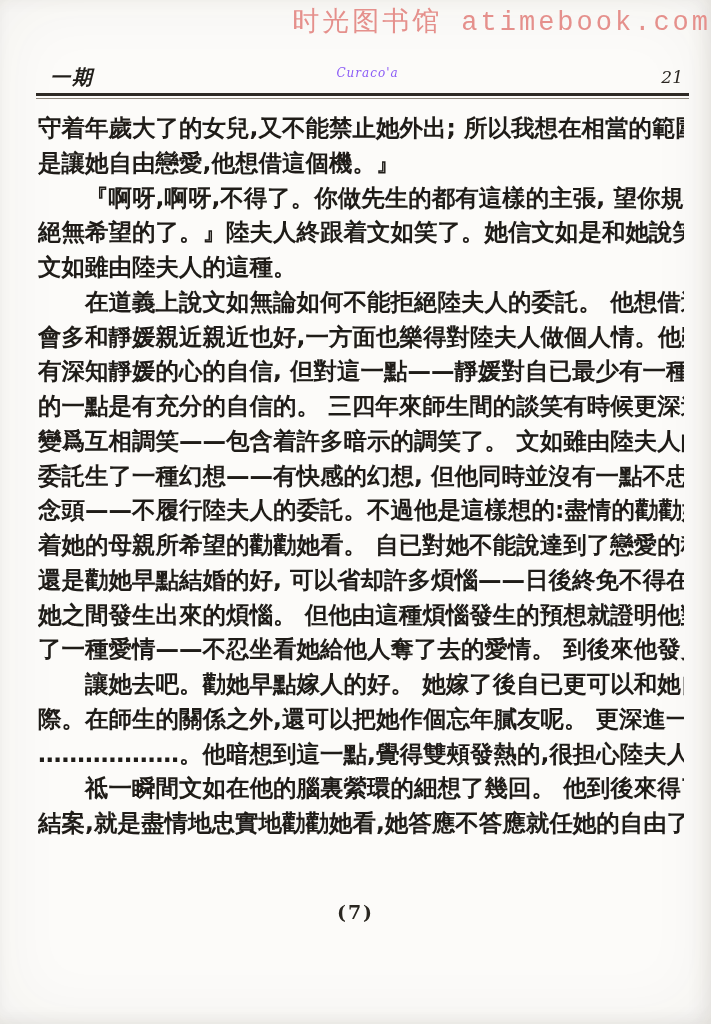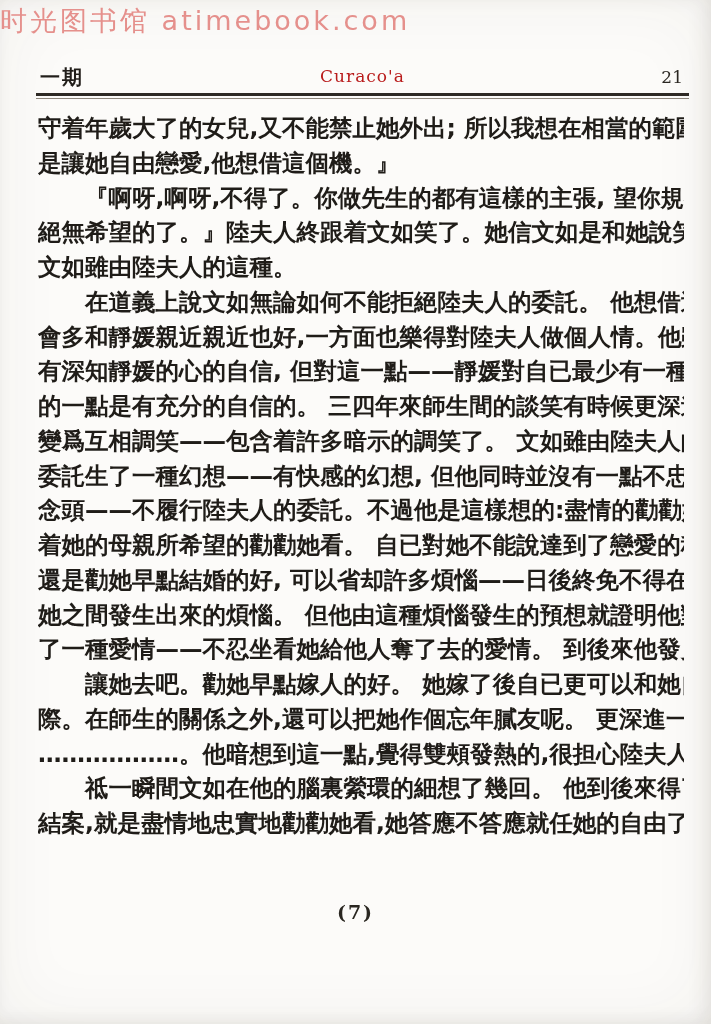--- a/index.html
+++ b/index.html
@@ -17,52 +17,54 @@
     background: #fcfbf9;
     box-shadow: inset 0 0 70px rgba(60,50,40,0.05), inset -10px 0 16px rgba(60,50,40,0.06), inset 0 -8px 14px rgba(60,50,40,0.04);
     font-family: "DejaVu Sans", sans-serif;
     color: #211e1a;
   }
   .watermark {
     position: absolute;
     top: 3px;
     left: 0;
     width: 100%;
-    text-align: left;
+    text-align: right;
     font-size: 27px;
     letter-spacing: 3px;
     font-weight: 500;
     color: #e5908c;
     white-space: nowrap;
     user-select: none;
+    font-family: Liberation Mono, monospace;
   }
   .header {
     position: absolute;
     top: 64px;
-    left: 40px;
+    left: 50px;
     right: 26px;
     height: 26px;
+    font-style: italic;
   }
   .header .issue {
     position: absolute;
     left: 0;
     top: 0;
     font-size: 20px;
     font-weight: 700;
     letter-spacing: 2px;
   }
   .header .title {
     position: absolute;
     left: 50%;
     top: 2px;
     transform: translateX(-50%);
     font-family: "DejaVu Serif", serif;
-    font-size: 17px;
+    font-size: 12px;
     letter-spacing: 1px;
-    color: #b91c1c;
+    color: #8b5cf6;
   }
   .header .pageno {
     position: absolute;
     right: 2px;
     top: 3px;
     font-family: "DejaVu Serif", serif;
     font-size: 17px;
     color: #2a2621;
     margin-left: 37px;
   }

